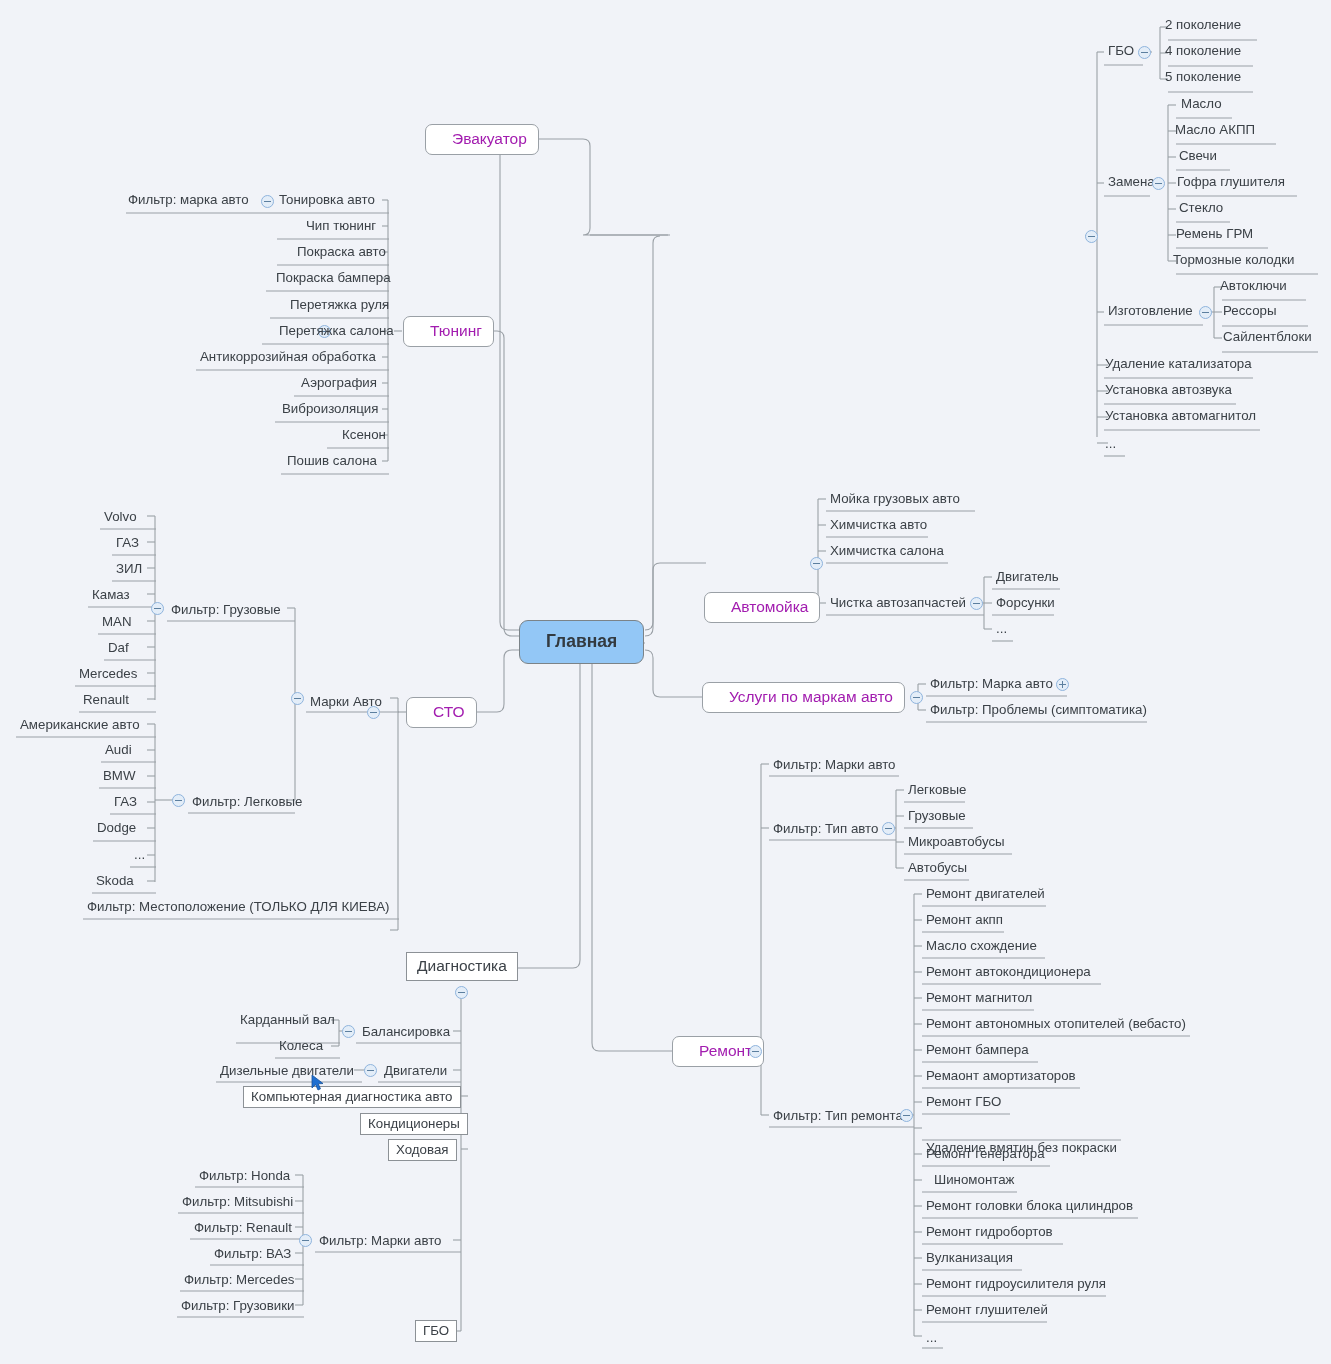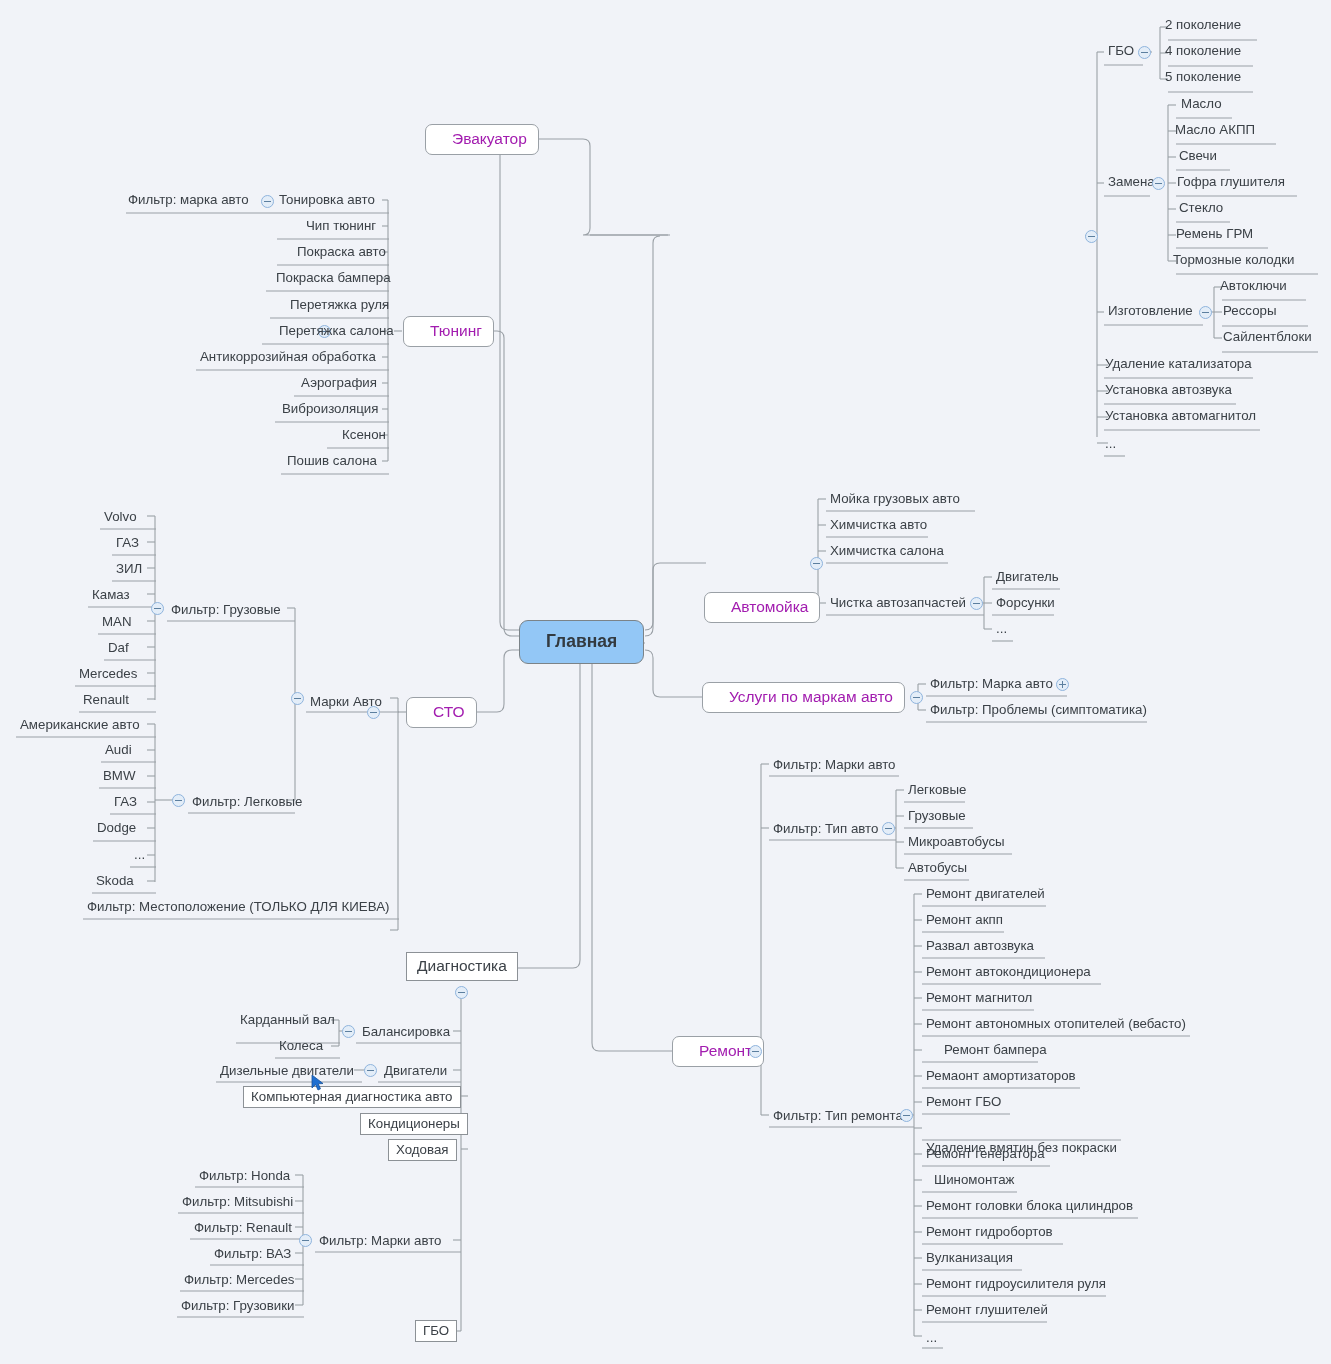--- a/index.html
+++ b/index.html
@@ -508,25 +508,25 @@
   <div class="node leaf" style="left:903px;top:781px;">Легковые</div>
   <div class="node leaf" style="left:903px;top:807px;">Грузовые</div>
   <div class="node leaf" style="left:903px;top:833px;">Микроавтобусы</div>
   <div class="node leaf" style="left:903px;top:859px;">Автобусы</div>
 
   <div class="node leaf" style="left:768px;top:1107px;">Фильтр: Тип ремонта</div>
   <div class="toggle" style="left:900px;top:1109px;"></div>
 
   <div class="node leaf" style="left:921px;top:885px;">Ремонт двигателей</div>
   <div class="node leaf" style="left:921px;top:911px;">Ремонт акпп</div>
-  <div class="node leaf" style="left:921px;top:937px;">Развал автозвука</div>
+  <div class="node leaf" style="left:921px;top:937px;">Масло схождение</div>
   <div class="node leaf" style="left:921px;top:963px;">Ремонт автокондиционера</div>
   <div class="node leaf" style="left:921px;top:989px;">Ремонт магнитол</div>
   <div class="node leaf" style="left:921px;top:1015px;">Ремонт автономных отопителей (вебасто)</div>
-  <div class="node leaf" style="left:921px;top:1041px;margin-left:18px;">Ремонт бампера</div>
+  <div class="node leaf" style="left:921px;top:1041px;">Ремонт бампера</div>
   <div class="node leaf" style="left:921px;top:1067px;">Ремаонт амортизаторов</div>
   <div class="node leaf" style="left:921px;top:1093px;">Ремонт ГБО</div>
   <div class="node leaf" style="left:921px;top:1119px;margin-top:20px;">Удаление вмятин без покраски</div>
   <div class="node leaf" style="left:921px;top:1145px;">Ремонт генератора</div>
   <div class="node leaf" style="left:921px;top:1171px;margin-left:8px;">Шиномонтаж</div>
   <div class="node leaf" style="left:921px;top:1197px;">Ремонт головки блока цилиндров</div>
   <div class="node leaf" style="left:921px;top:1223px;">Ремонт гидробортов</div>
   <div class="node leaf" style="left:921px;top:1249px;">Вулканизация</div>
   <div class="node leaf" style="left:921px;top:1275px;">Ремонт гидроусилителя руля</div>
   <div class="node leaf" style="left:921px;top:1301px;">Ремонт глушителей</div>

